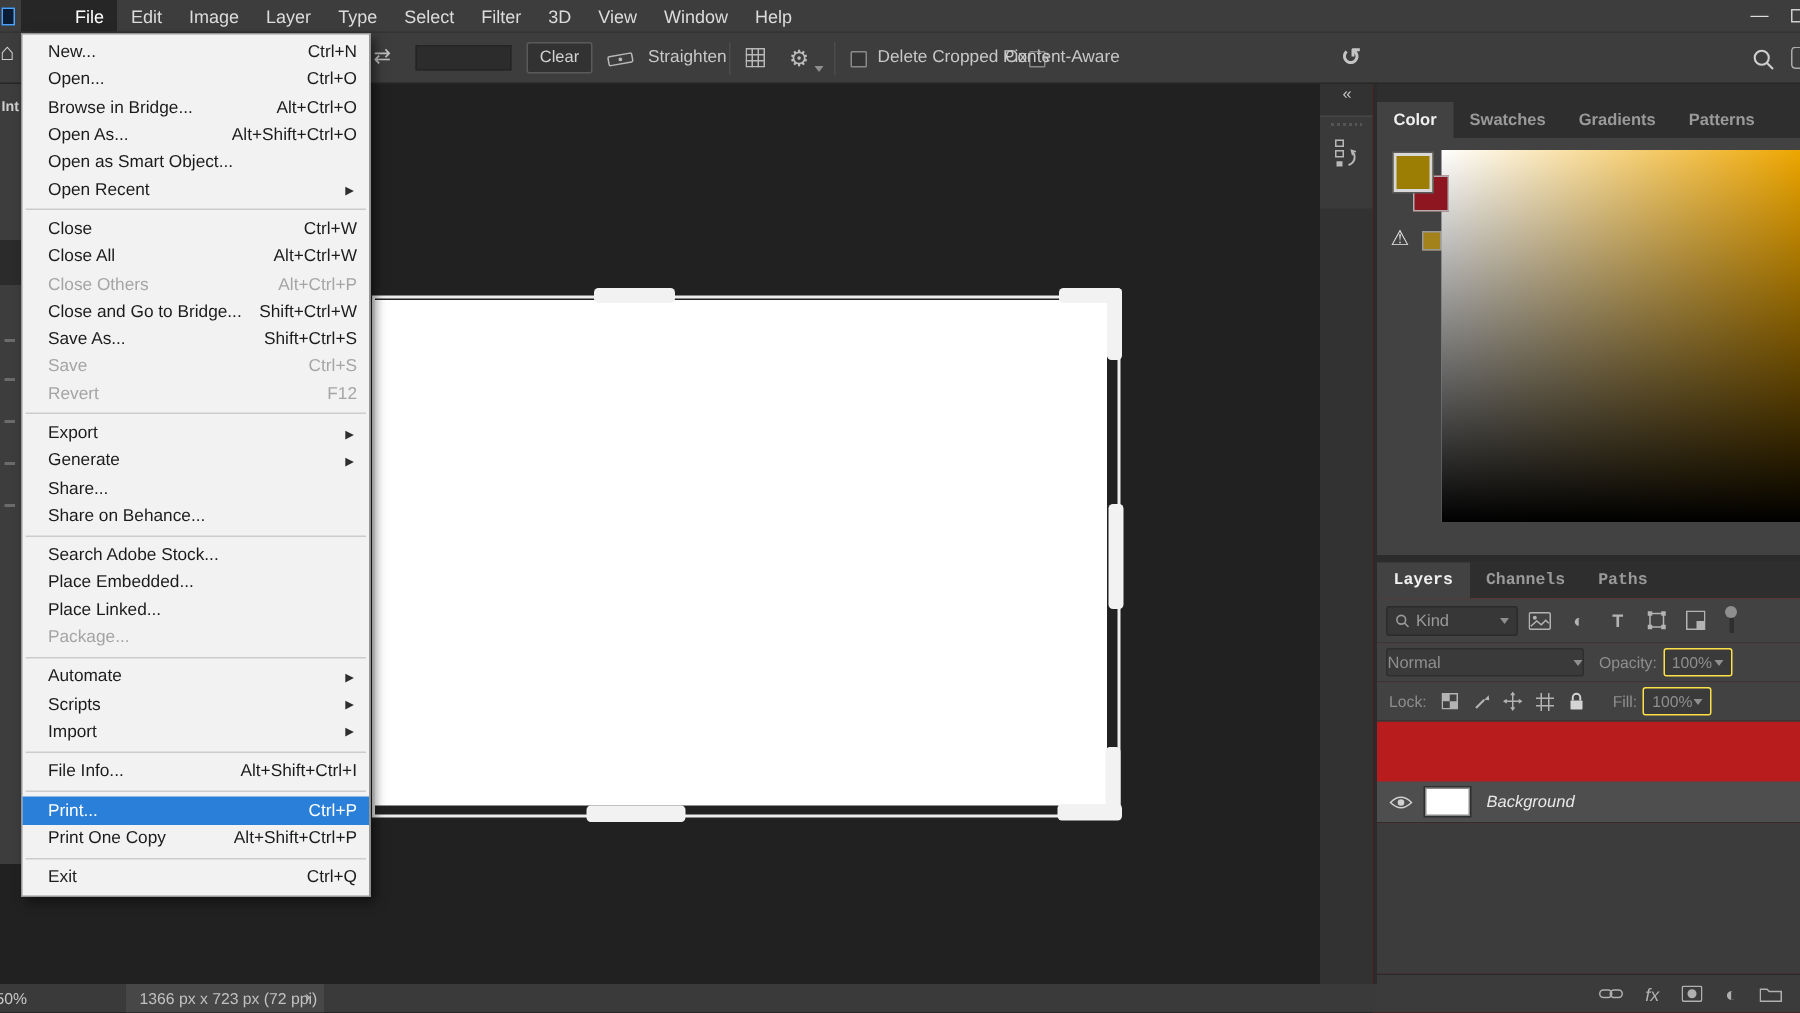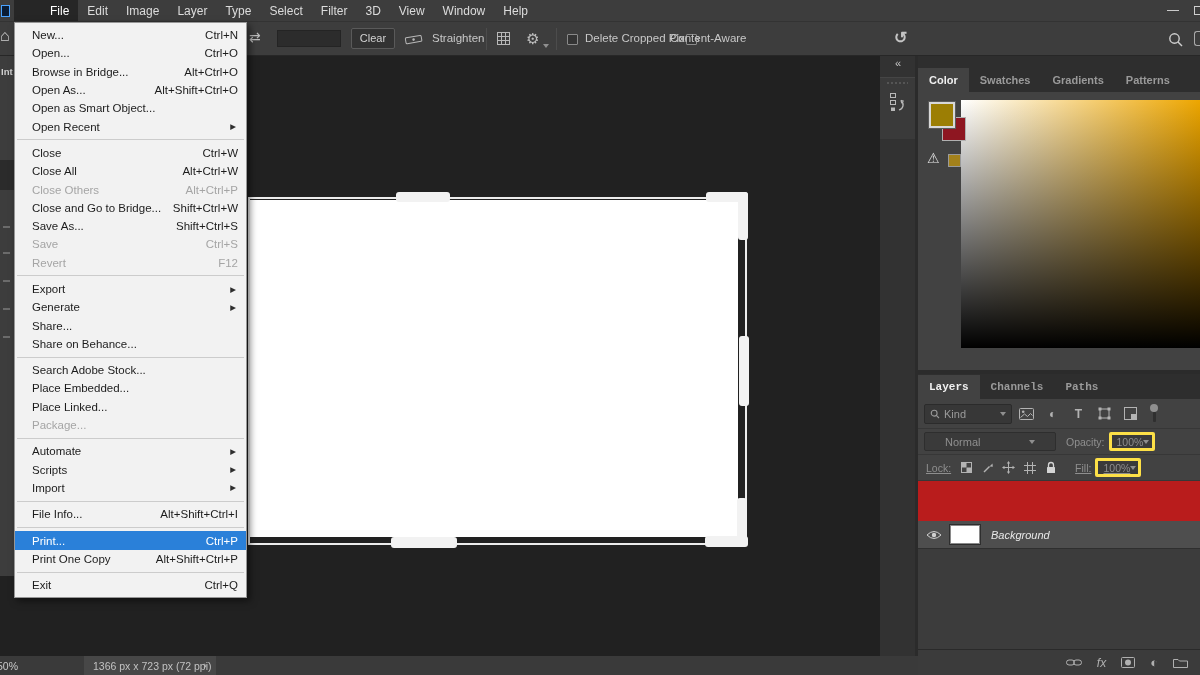--- a/index.html
+++ b/index.html
@@ -107,28 +107,28 @@
   .kind-box { width:88px; height:20px; background:#373737; border:1px solid #2b2b2b; border-radius:2px; color:#9a9a9a;
               display:flex; align-items:center; gap:4px; padding:0 5px; font-size:11px; }
   .kind-box .spacer { flex:1; }
   .fbtn { width:23px; height:20px; display:flex; align-items:center; justify-content:center; color:#b3b3b3; font-size:12px; }
   .ftoggle { position:relative; width:14px; height:22px; margin-left:2px; }
   .ftoggle .knob { position:absolute; left:3px; top:1px; width:8px; height:8px; border-radius:50%; background:#8f8f8f; }
   .ftoggle .stem { position:absolute; left:5.5px; top:9px; width:3px; height:10px; background:#2f2f2f; border-radius:1px; }
 
   .row-blend { height:26px; background:#424242; display:flex; align-items:center; padding-left:6px; border-bottom:1px solid #373737; color:#8f8f8f; font-size:10.5px; }
   .blend-box { width:132px; height:19px; background:#3a3a3a; border:1px solid #2e2e2e; border-radius:2px; color:#8f8f8f;
-               display:flex; align-items:center; padding:0 20px; font-size:11px; }
+               display:flex; align-items:center; padding:0 0; font-size:11px; }
   .blend-box .spacer { flex:1; }
-  .val-box { width:46px; height:19px; background:#3a3a3a; border:3px solid #fde047; border-radius:2px; color:#8f8f8f;
+  .val-box { width:46px; height:19px; background:#3a3a3a; border:1px solid #fde047; border-radius:2px; color:#8f8f8f;
              display:flex; align-items:center; padding:0 5px; font-size:10.5px; margin-left:4px;text-align:center; }
   .val-box .spacer { flex:1; }
   .row-blend .olabel { margin-left:10px; }
 
-  .row-lock { height:26px; background:#424242; display:flex; align-items:center; padding-left:8px; border-bottom:1px solid #373737; color:#8f8f8f; font-size:10.5px;text-decoration:underline; }
+  .row-lock { height:26px; background:#424242; display:flex; align-items:center; padding-left:8px; border-bottom:1px solid #373737; color:#8f8f8f; font-size:10.5px; }
   .lock-ic { width:21px; display:flex; justify-content:center; color:#b3b3b3; }
   .row-lock .flabel { margin-left:14px; }
 
   .layer-row { height:28px; background:#4e4e4e; border-bottom:1px solid #2f2f2f; display:flex; align-items:center;margin-top:40px; }
   .eye-cell { width:32px; display:flex; justify-content:center; }
   .layer-thumb { width:30px; height:19px; background:#fff; border:1px solid #8a8a8a; outline:1px solid #2e2e2e; margin-right:11px; }
   .layer-name { font-size:11px; font-style:italic; color:#e8e8e8; }
 
   .layers-empty { flex:1; background:#3c3c3c; }
   .layers-footer { height:26px; background:#3b3b3b; border-top:1px solid #2a2a2a; display:flex; align-items:center;

